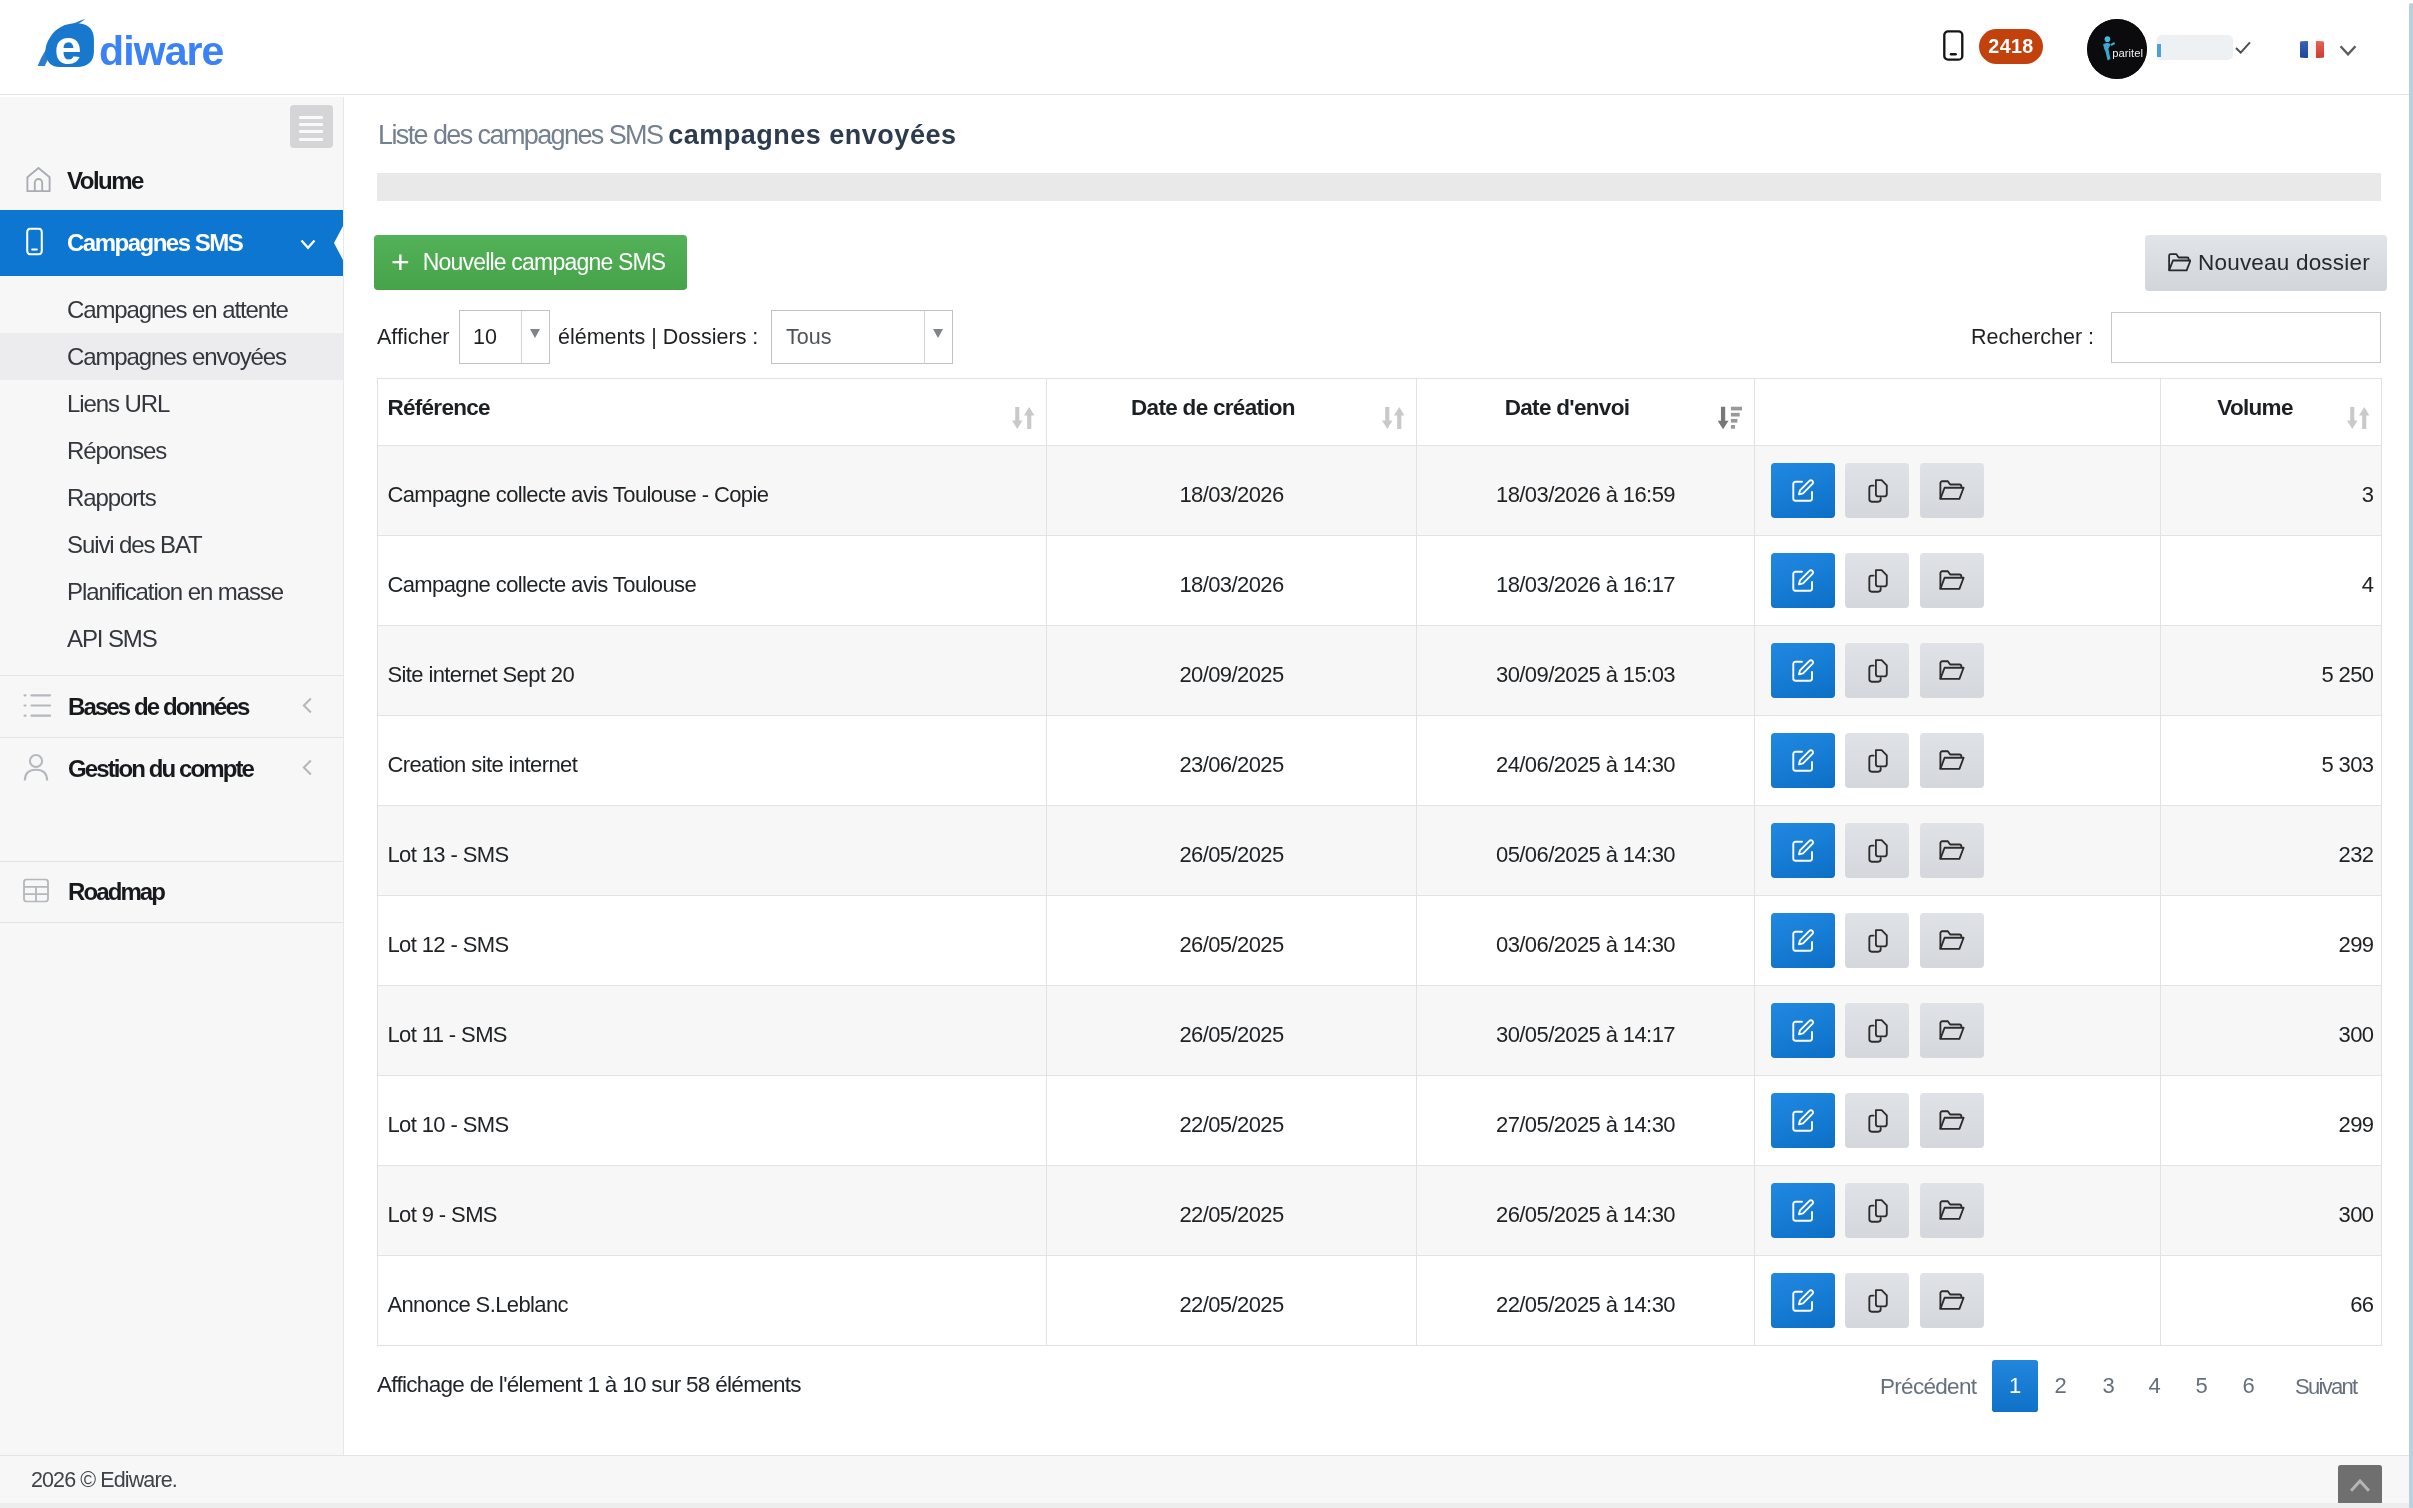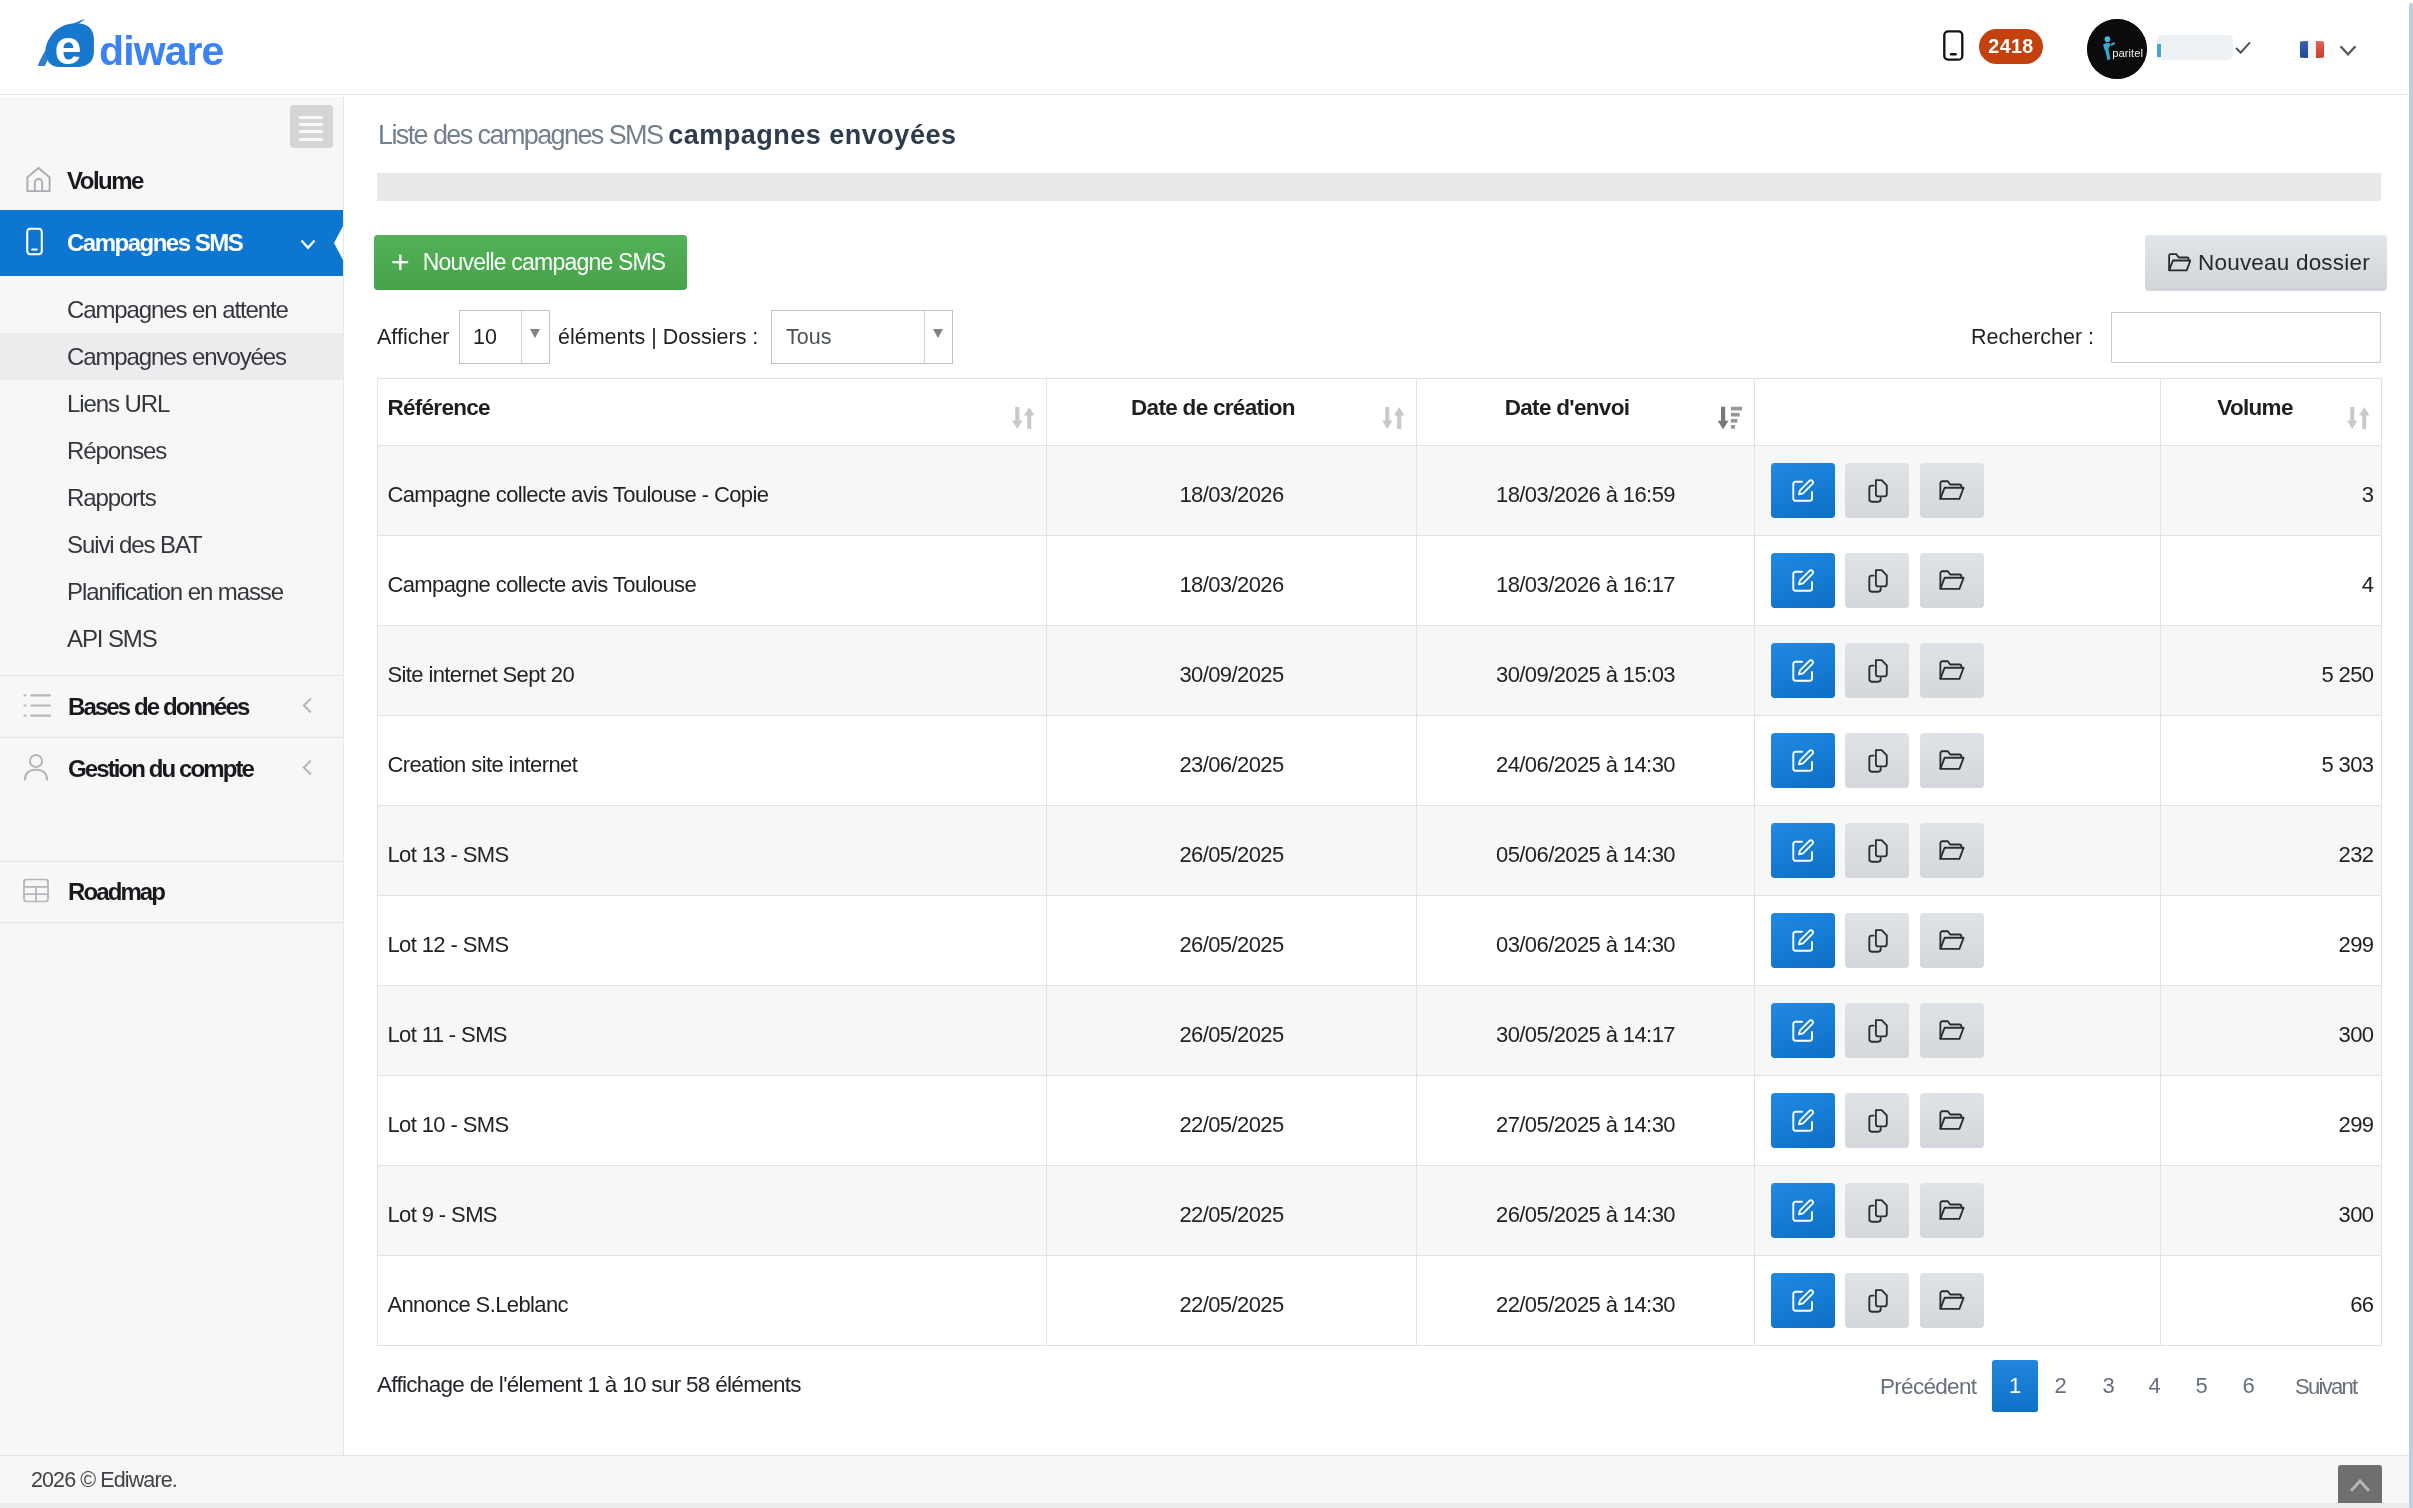--- a/index.html
+++ b/index.html
@@ -357,21 +357,21 @@
                 <path d="M10.8,1.3 L17,1.3 L22.6,6.9 L22.6,16.2 a2.7,2.7 0 0 1 -2.7,2.7 L13.5,18.9 a2.7,2.7 0 0 1 -2.7,-2.7 Z"></path>
                 <path d="M8.3,7.2 L6.3,7.2 a2.6,2.6 0 0 0 -2.6,2.6 L3.7,22 a2.6,2.6 0 0 0 2.6,2.6 L13.4,24.6 a2.6,2.6 0 0 0 2.6,-2.6 L16,20.5"></path>
               </svg></span><span class="abtn gray"><svg width="26" height="22.5" viewBox="0 0 28 24" fill="none" stroke="#2c2c2c" stroke-width="2" stroke-linejoin="round">
                 <path d="M1.5,20.5 L1.5,3.5 a2,2 0 0 1 2,-2 L9.5,1.5 L12,5 L22,5 a2,2 0 0 1 2,2 L24,8"></path>
                 <path d="M1.5,20.5 L6,8.5 L26.5,8.5 L22,20.5 Z"></path>
               </svg></span></td>
       <td class="c-vol">4</td>
     </tr>
     <tr class="odd">
       <td class="c-ref">Site internet Sept 20</td>
-      <td class="c-date">30/09/2025</td>
+      <td class="c-date">20/09/2025</td>
       <td class="c-date">30/09/2025 à 15:03</td>
       <td class="c-act"><span class="abtn edit"><svg width="24" height="24" viewBox="0 0 24 24" fill="none" stroke="#fff" stroke-width="1.9" stroke-linecap="round" stroke-linejoin="round">
                 <path d="M21,13 L21,19.5 a2.2,2.2 0 0 1 -2.2,2.2 L4.5,21.7 a2.2,2.2 0 0 1 -2.2,-2.2 L2.3,5 a2.2,2.2 0 0 1 2.2,-2.2 L11,2.8"></path>
                 <path d="M18.4,1.9 a2.1,2.1 0 0 1 3,3 L12,14.3 L8,15.3 L9,11.3 Z"></path>
               </svg></span><span class="abtn gray"><svg width="22.5" height="24" viewBox="0 0 24 26" fill="none" stroke="#2c2c2c" stroke-width="2" stroke-linecap="round" stroke-linejoin="round">
                 <path d="M10.8,1.3 L17,1.3 L22.6,6.9 L22.6,16.2 a2.7,2.7 0 0 1 -2.7,2.7 L13.5,18.9 a2.7,2.7 0 0 1 -2.7,-2.7 Z"></path>
                 <path d="M8.3,7.2 L6.3,7.2 a2.6,2.6 0 0 0 -2.6,2.6 L3.7,22 a2.6,2.6 0 0 0 2.6,2.6 L13.4,24.6 a2.6,2.6 0 0 0 2.6,-2.6 L16,20.5"></path>
               </svg></span><span class="abtn gray"><svg width="26" height="22.5" viewBox="0 0 28 24" fill="none" stroke="#2c2c2c" stroke-width="2" stroke-linejoin="round">
                 <path d="M1.5,20.5 L1.5,3.5 a2,2 0 0 1 2,-2 L9.5,1.5 L12,5 L22,5 a2,2 0 0 1 2,2 L24,8"></path>
                 <path d="M1.5,20.5 L6,8.5 L26.5,8.5 L22,20.5 Z"></path>

